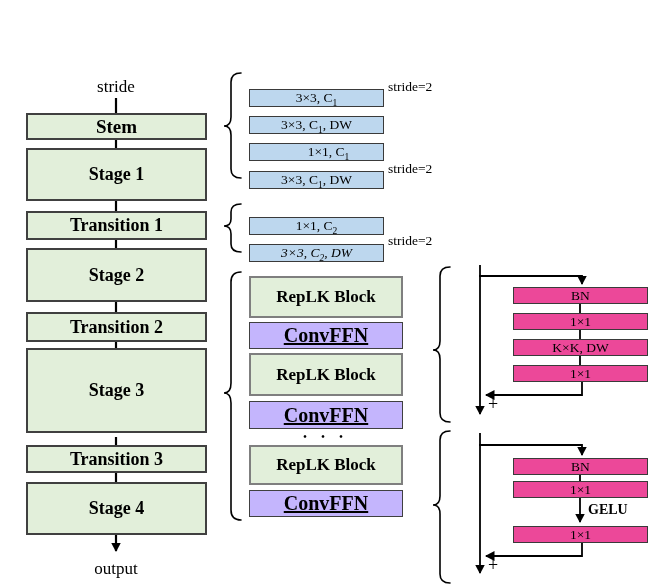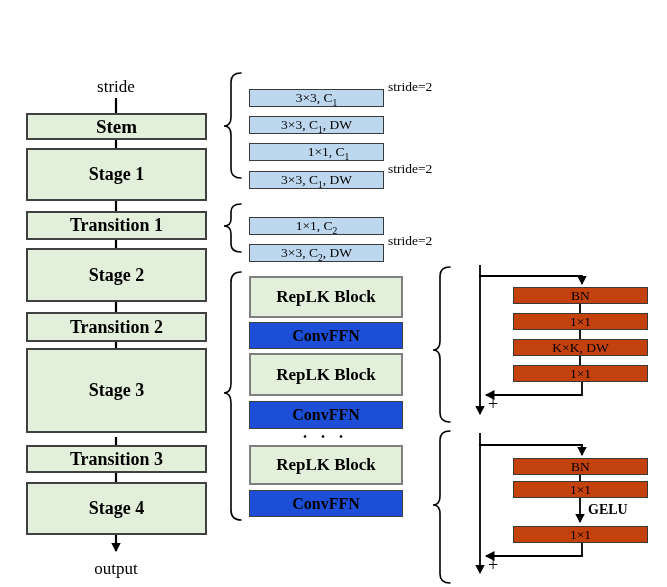--- a/index.html
+++ b/index.html
@@ -13,24 +13,24 @@
       font-weight:bold;font-size:18px;}
   .lbl{width:100px;left:66px;text-align:center;font-size:17px;}
   
   .conv{left:249px;width:135px;height:18px;background:#bdd7ee;border:1.4px solid #3a3a3a;
         text-align:center;font-size:13.5px;line-height:16px;margin-top:12px;}
   .conv sub{font-size:9.5px;}
   .stride{font-size:13.5px;}
   
   .stk{left:249px;width:154px;display:flex;align-items:center;justify-content:center;font-weight:bold;}
   .replk{background:#e2efda;border:2.4px solid #7f7f7f;font-size:17px;}
-  .ffn{background:#1d4ed8;border:1.5px solid #404040;font-size:16px;}
+  .ffn{background:#c4b5fd;border:1.5px solid #404040;font-size:20px;text-decoration:underline;}
   .dots{left:249px;width:154px;text-align:center;font-weight:bold;font-size:10px;letter-spacing:6px;}
   
-  .op{left:513px;width:135px;height:17px;background:#c2410c;border:1.3px solid #3a3a3a;
+  .op{left:513px;width:135px;height:17px;background:#ec4899;border:1.3px solid #3a3a3a;
       text-align:center;font-size:13.5px;line-height:15px;}
   .gelu{font-weight:bold;font-size:14px;}
   .plus{font-size:18px;}
 </style>
 </head>
 <body>
 
 <div class="canvas">
 
   <svg class="overlay" viewBox="0 0 667 587" xmlns="http://www.w3.org/2000/svg">
@@ -93,21 +93,21 @@
 
   <div class="abs conv" style="top:77px;"><span>3×3, C</span><sub>1</sub><span></span></div>
   <div class="abs conv" style="top:104px;"><span>3×3, C</span><sub>1</sub><span>, DW</span></div>
   <div class="abs conv" style="top:131px;padding-left:24px;"><span>1×1, C</span><sub>1</sub><span></span></div>
   <div class="abs conv" style="top:159px;"><span>3×3, C</span><sub>1</sub><span>, DW</span></div>
 
   <div class="abs stride" style="left:388px;top:79px;">stride=2</div>
   <div class="abs stride" style="left:388px;top:161px;">stride=2</div>
 
   <div class="abs conv" style="top:205px;"><span>1×1, C</span><sub>2</sub><span></span></div>
-  <div class="abs conv" style="top:232px;"><span>3×3, C</span><sub>2</sub><span>, DW</span></div>
+  <div class="abs conv" style="top:232px;font-style:italic;"><span>3×3, C</span><sub>2</sub><span>, DW</span></div>
 
   <div class="abs stride" style="left:388px;top:233px;">stride=2</div>
 
   <div class="abs stk replk" style="top:276px;height:42px;">RepLK Block</div>
   <div class="abs stk ffn" style="top:322px;height:27px;">ConvFFN</div>
   <div class="abs stk replk" style="top:353px;height:43px;">RepLK Block</div>
   <div class="abs stk ffn" style="top:401px;height:28px;">ConvFFN</div>
   <div class="abs dots" style="top:431px;">• • •</div>
   <div class="abs stk replk" style="top:445px;height:40px;">RepLK Block</div>
   <div class="abs stk ffn" style="top:490px;height:27px;">ConvFFN</div>

